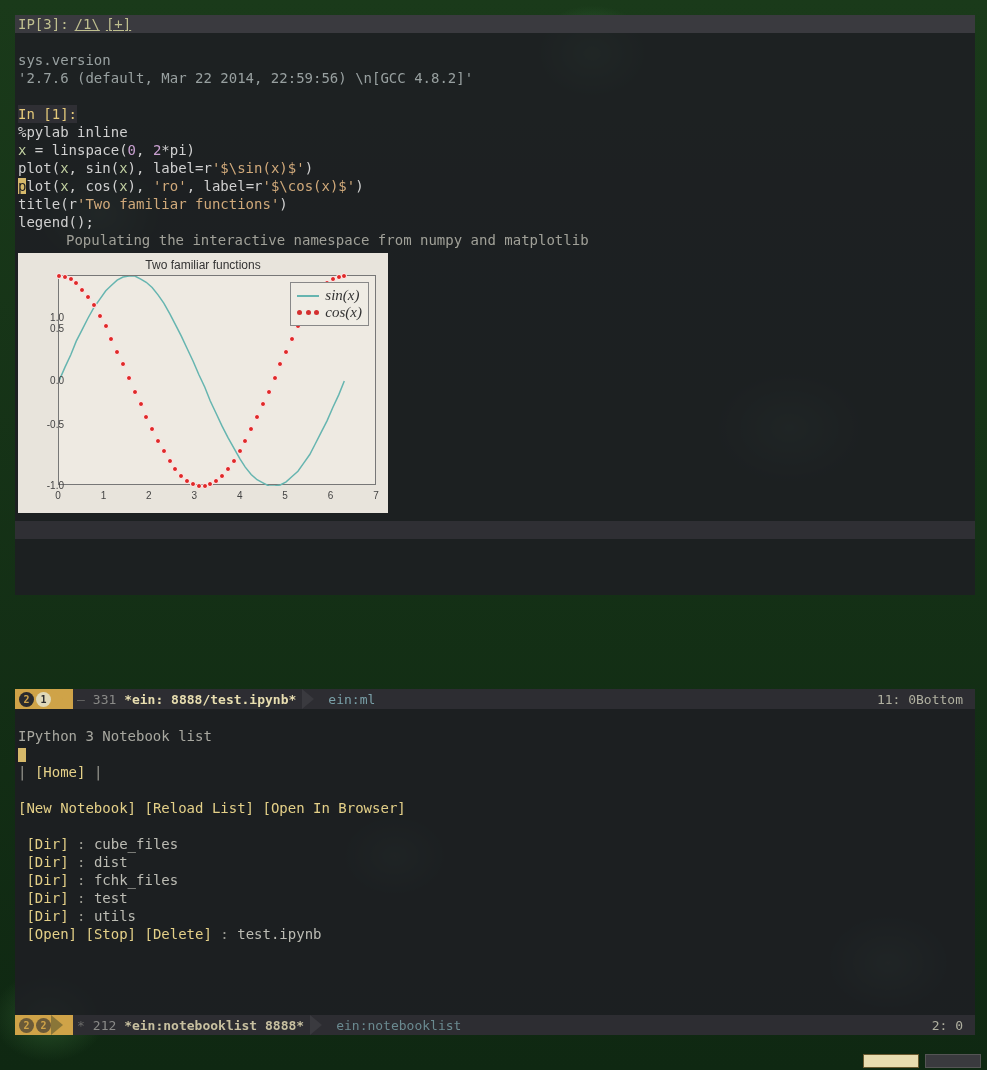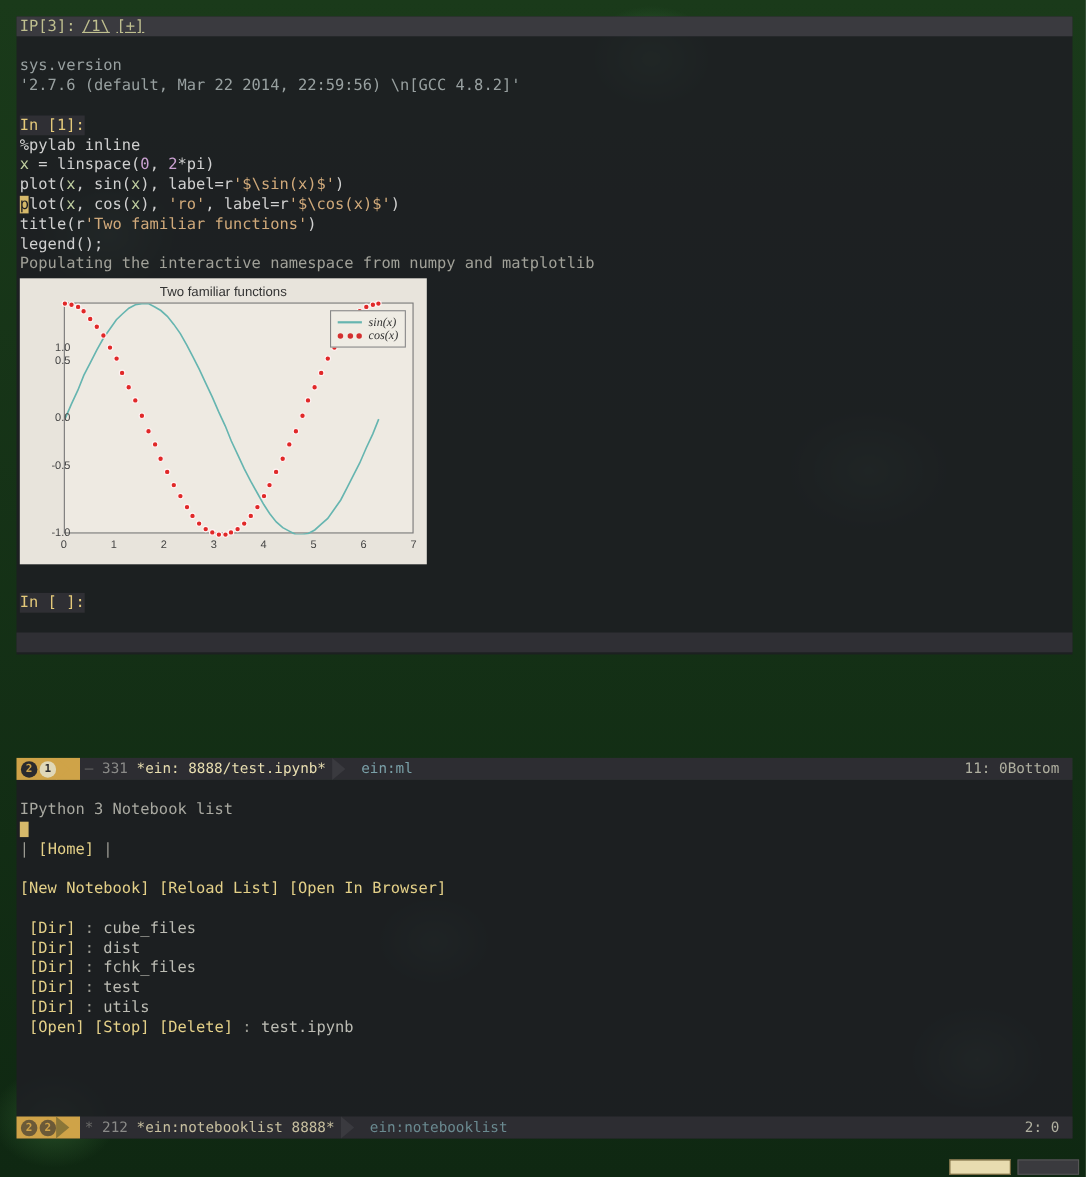--- a/index.html
+++ b/index.html
@@ -58,21 +58,21 @@
   .in-prompt-bg {
     background: #2f2f34;
     display: inline-block;
   }
   .in-prompt { color: #e4c97a; }
   .code-line { color: #d0d0d0; }
   .py-var { color: #c0cfa0; }
   .py-str { color: #d0a97a; }
   .py-num { color: #c9a0d0; }
   .cursor-block { background: #d6b96a; color: #1e1e22; }
-  .output-text { color: #a0a098; }
+  .output-text { color: #a0a098; margin-left: 48px; }
   .cell-sep { background: #2f2f34; height: 18px; }
 
   .chart {
     background: #e8e4dc;
     width: 370px;
     height: 260px;
     margin: 4px 3px 8px 3px;
     position: relative;
     color: #333;
   }
@@ -110,21 +110,21 @@
     color: #444;
     transform: translateX(-50%);
   }
   .legend {
     position: absolute;
     right: 6px;
     top: 6px;
     background: #efece4;
     border: 1px solid #888;
     padding: 4px 6px;
-    font-size: 11px;
+    font-size: 15px;
     font-family: serif;
   }
   .legend-row { display: flex; align-items: center; gap: 6px; }
   .legend-line { width: 22px; height: 2px; background: #66b5b0; }
   .legend-dots { width: 22px; display: flex; justify-content: space-between; }
   .legend-dot { width: 5px; height: 5px; border-radius: 50%; background: #d43030; }
   .red-dot {
     position: absolute;
     width: 6px; height: 6px;
     border-radius: 50%;
@@ -172,21 +172,21 @@
     align-items: center;
     justify-content: center;
     font-size: 10px;
     font-weight: bold;
   }
   .ml-sep {
     padding: 0 8px;
     color: #6a6a68;
   }
   .ml-text { }
-  .ml-buffer { color: #e8deb0; font-weight: normal; }
+  .ml-buffer { color: #e8deb0; font-weight: bold; }
   .ml-mode { color: #7aa0a8; padding-left: 14px; }
   .ml-right { margin-left: auto; display: flex; padding-right: 12px; }
   .ml-pos { color: #b0b0a0; }
   .tri {
     width: 0; height: 0;
     border-top: 10px solid transparent;
     border-bottom: 10px solid transparent;
     border-left: 12px solid #cfa348;
     margin-right: 6px;
   }
@@ -339,23 +339,20 @@
         <div class="x-tick" style="left: 85.4286px;">1</div>
         <div class="x-tick" style="left: 130.857px;">2</div>
         <div class="x-tick" style="left: 176.286px;">3</div>
         <div class="x-tick" style="left: 221.714px;">4</div>
         <div class="x-tick" style="left: 267.143px;">5</div>
         <div class="x-tick" style="left: 312.571px;">6</div>
         <div class="x-tick" style="left: 358px;">7</div>
       </div>
   </div>
 
-  <div class="content" style="margin-top:4px">
-<span class="in-prompt-bg"><span class="in-prompt">In [ ]:</span></span>
-  </div>
   <div class="cell-sep"></div>
 </div>
 
 <div class="modeline top">
   <div class="ml-badges">
     <span class="ml-badge-dark">2</span>
     <span class="ml-badge-light">1</span>
   </div>
   <div class="tri"></div>
   <span class="ml-sep">–</span>

